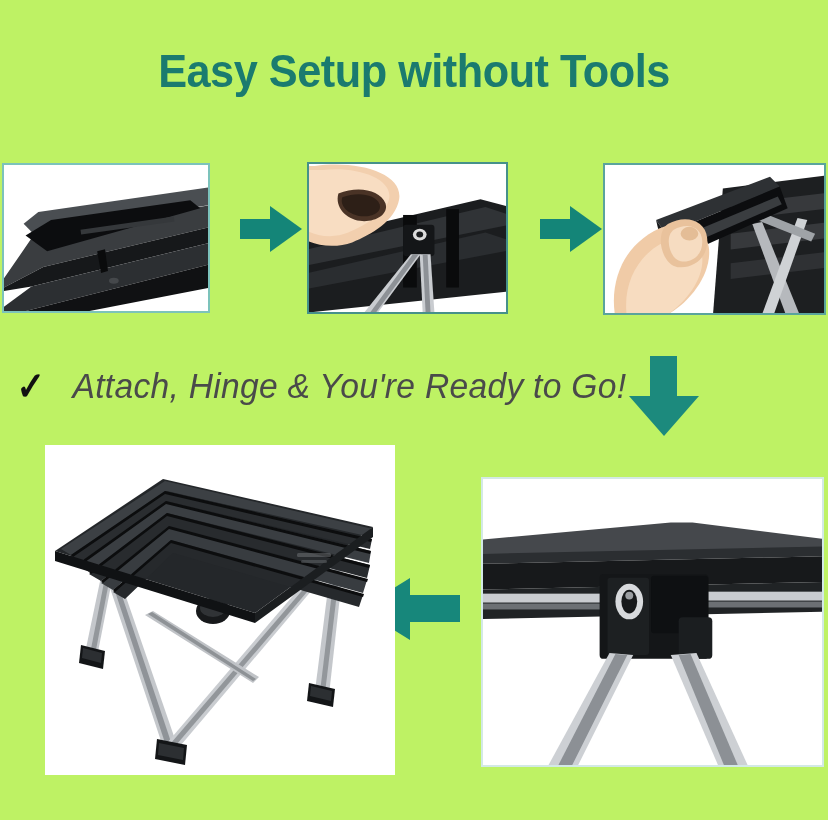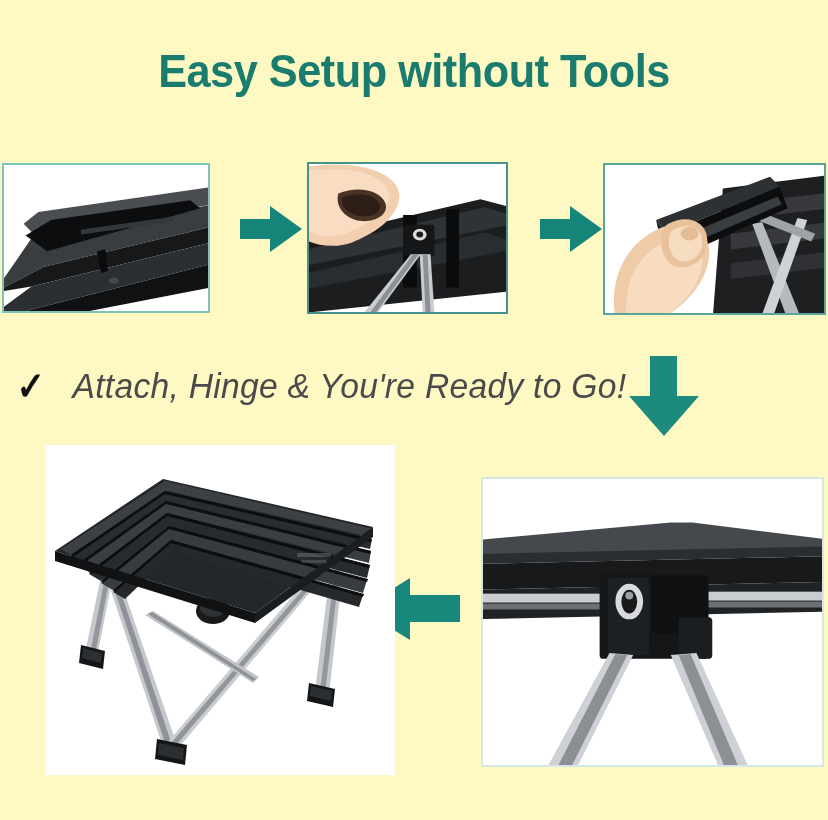--- a/index.html
+++ b/index.html
@@ -4,21 +4,21 @@
 <style>
   html, body {
     margin: 0;
     padding: 0;
     background: #ffffff;
   }
   #infographic {
     position: relative;
     width: 828px;
     height: 820px;
-    background: #fef9c3;
+    background: #bef264;
     overflow: hidden;
     font-family: "Liberation Sans", sans-serif;
   }
 
   
   .title {
     position: absolute;
     left: 0;
     top: 44px;
     width: 828px;

